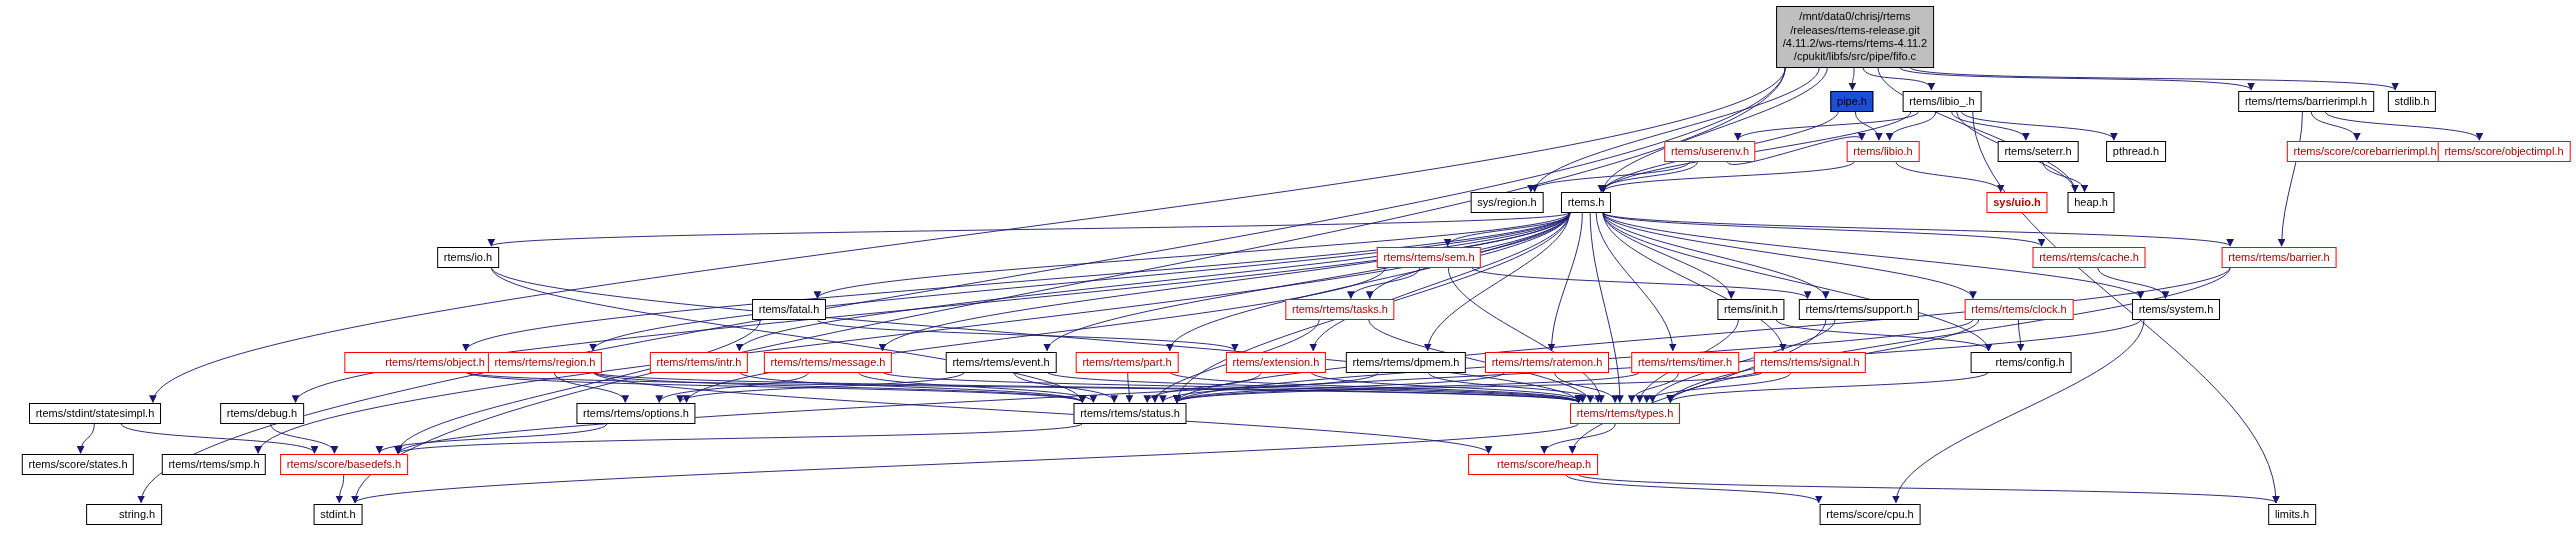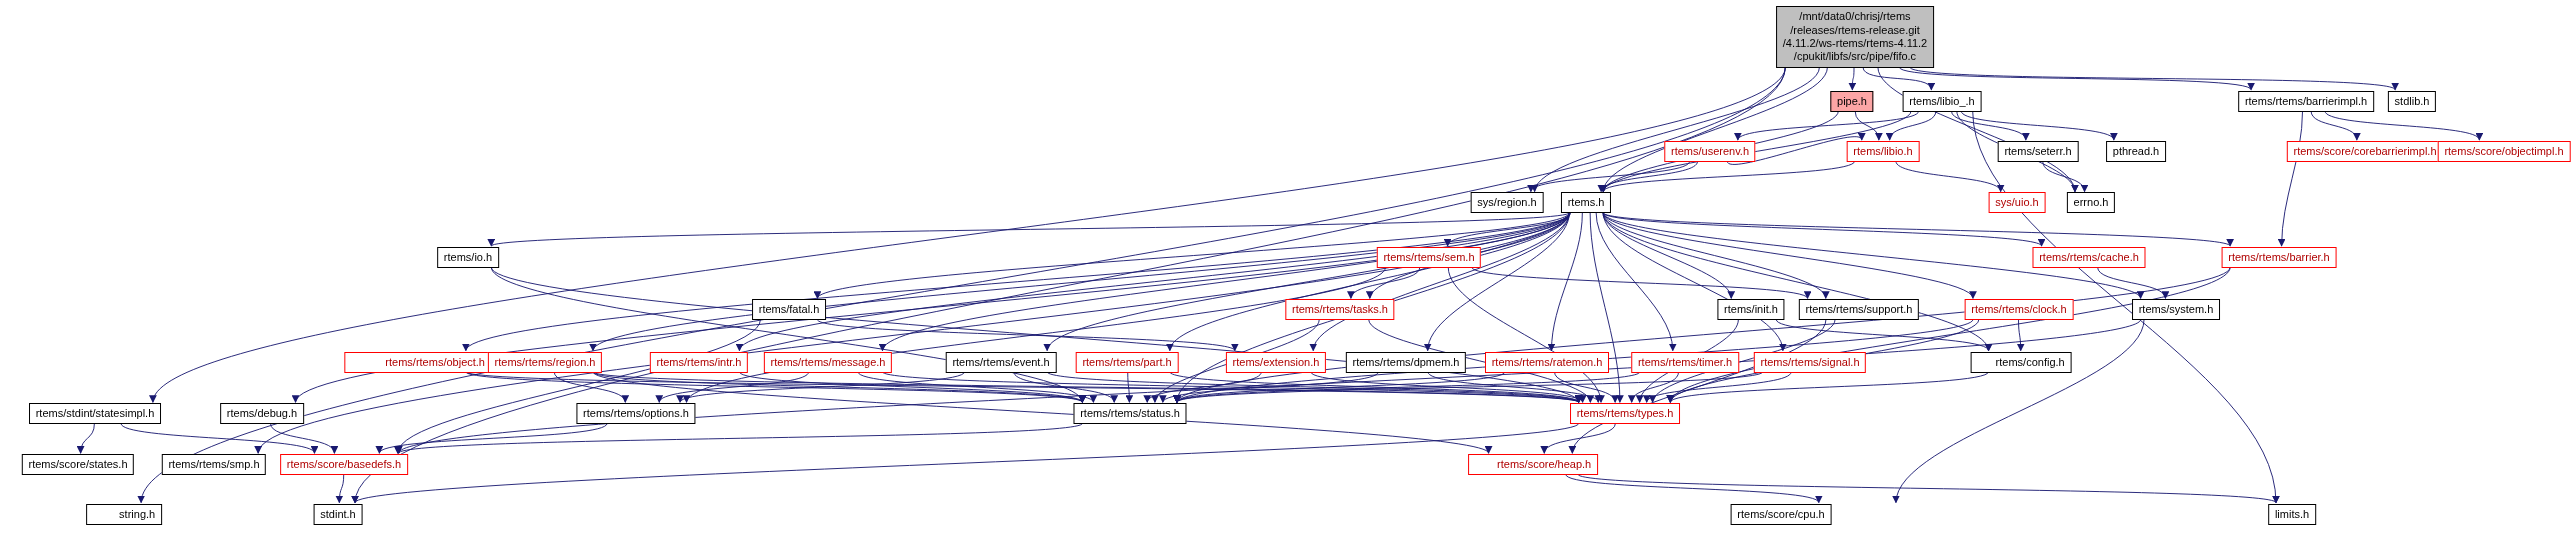--- a/index.html
+++ b/index.html
@@ -20,21 +20,21 @@
     border: 0.7px solid #000000;
     background: #ffffff;
     color: #000000;
     font-size: 11px;
     line-height: 13.4px;
     padding: 2.8px 5.7px;
     white-space: pre;
     text-align: center;
   }
   .node.red  { border-color: #ff0000; color: #b00000; }
-  .node.gray { background: #fca5a5; }
+  .node.gray { background: #1d4ed8; }
   .node.root { background: #bfbfbf; }
 </style>
 </head>
 <body>
 
 <div id="graph">
   <svg id="edges" width="2576" height="533" viewBox="0 0 3642 754">
     <defs>
       <marker id="arrowhead" viewBox="0 0 10 10" refX="9" refY="5" markerWidth="11" markerHeight="11" markerUnits="userSpaceOnUse" orient="auto">
         <path d="M 0 0 L 10 5 L 0 10 z" fill="#191970"></path>
@@ -163,22 +163,22 @@
       <div class="node black" style="left: 2306px; top: 91px;">rtems/rtems/barrierimpl.h</div>
       <div class="node black" style="left: 2412px; top: 91px;">stdlib.h</div>
       <div class="node red" style="left: 1710px; top: 141px;">rtems/userenv.h</div>
       <div class="node red" style="left: 1883px; top: 141px;">rtems/libio.h</div>
       <div class="node black" style="left: 2038px; top: 141px;">rtems/seterr.h</div>
       <div class="node black" style="left: 2136px; top: 141px;">pthread.h</div>
       <div class="node red" style="left: 2365px; top: 141px;">rtems/score/corebarrierimpl.h</div>
       <div class="node red" style="left: 2504px; top: 141px;">rtems/score/objectimpl.h</div>
       <div class="node black" style="left: 1507px; top: 192px;">sys/region.h</div>
       <div class="node black" style="left: 1586px; top: 192px;">rtems.h</div>
-      <div class="node red" style="left: 2017px; top: 192px;">sys/uio.h</div>
-      <div class="node black" style="left: 2091px; top: 192px;">errno.h</div>
+      <div class="node red" style="left: 2017px; top: 192px; font-weight: bold;">sys/uio.h</div>
+      <div class="node black" style="left: 2091px; top: 192px;">heap.h</div>
       <div class="node black" style="left: 468px; top: 247px;">rtems/io.h</div>
       <div class="node red" style="left: 1429px; top: 247px;">rtems/rtems/sem.h</div>
       <div class="node red" style="left: 2089px; top: 247px;">rtems/rtems/cache.h</div>
       <div class="node red" style="left: 2279px; top: 247px;">rtems/rtems/barrier.h</div>
       <div class="node black" style="left: 789px; top: 299px;">rtems/fatal.h</div>
       <div class="node red" style="left: 1340px; top: 299px;">rtems/rtems/tasks.h</div>
       <div class="node black" style="left: 1751px; top: 299px;">rtems/init.h</div>
       <div class="node black" style="left: 1859px; top: 299px;">rtems/rtems/support.h</div>
       <div class="node red" style="left: 2019px; top: 299px;">rtems/rtems/clock.h</div>
       <div class="node black" style="left: 2176px; top: 299px;">rtems/system.h</div>
@@ -198,17 +198,17 @@
       <div class="node black" style="left: 262px; top: 403px;">rtems/debug.h</div>
       <div class="node black" style="left: 636px; top: 403px;">rtems/rtems/options.h</div>
       <div class="node black" style="left: 1130px; top: 403px;">rtems/rtems/status.h</div>
       <div class="node red" style="left: 1625px; top: 403px;">rtems/rtems/types.h</div>
       <div class="node black" style="left: 78px; top: 454px;">rtems/score/states.h</div>
       <div class="node black" style="left: 214px; top: 454px;">rtems/rtems/smp.h</div>
       <div class="node red" style="left: 344px; top: 454px;">rtems/score/basedefs.h</div>
       <div class="node red" style="left: 1533px; top: 454px; padding-left: 28px;">rtems/score/heap.h</div>
       <div class="node black" style="left: 124px; top: 504px; padding-left: 32px;">string.h</div>
       <div class="node black" style="left: 338px; top: 504px;">stdint.h</div>
-      <div class="node black" style="left: 1781px; top: 504px;">rtems/score/cpu.h</div>
+      <div class="node black" style="left: 1870px; top: 504px;">rtems/score/cpu.h</div>
       <div class="node black" style="left: 2292px; top: 504px;">limits.h</div>
     </div>
 </div>
 
 
 </body></html>

